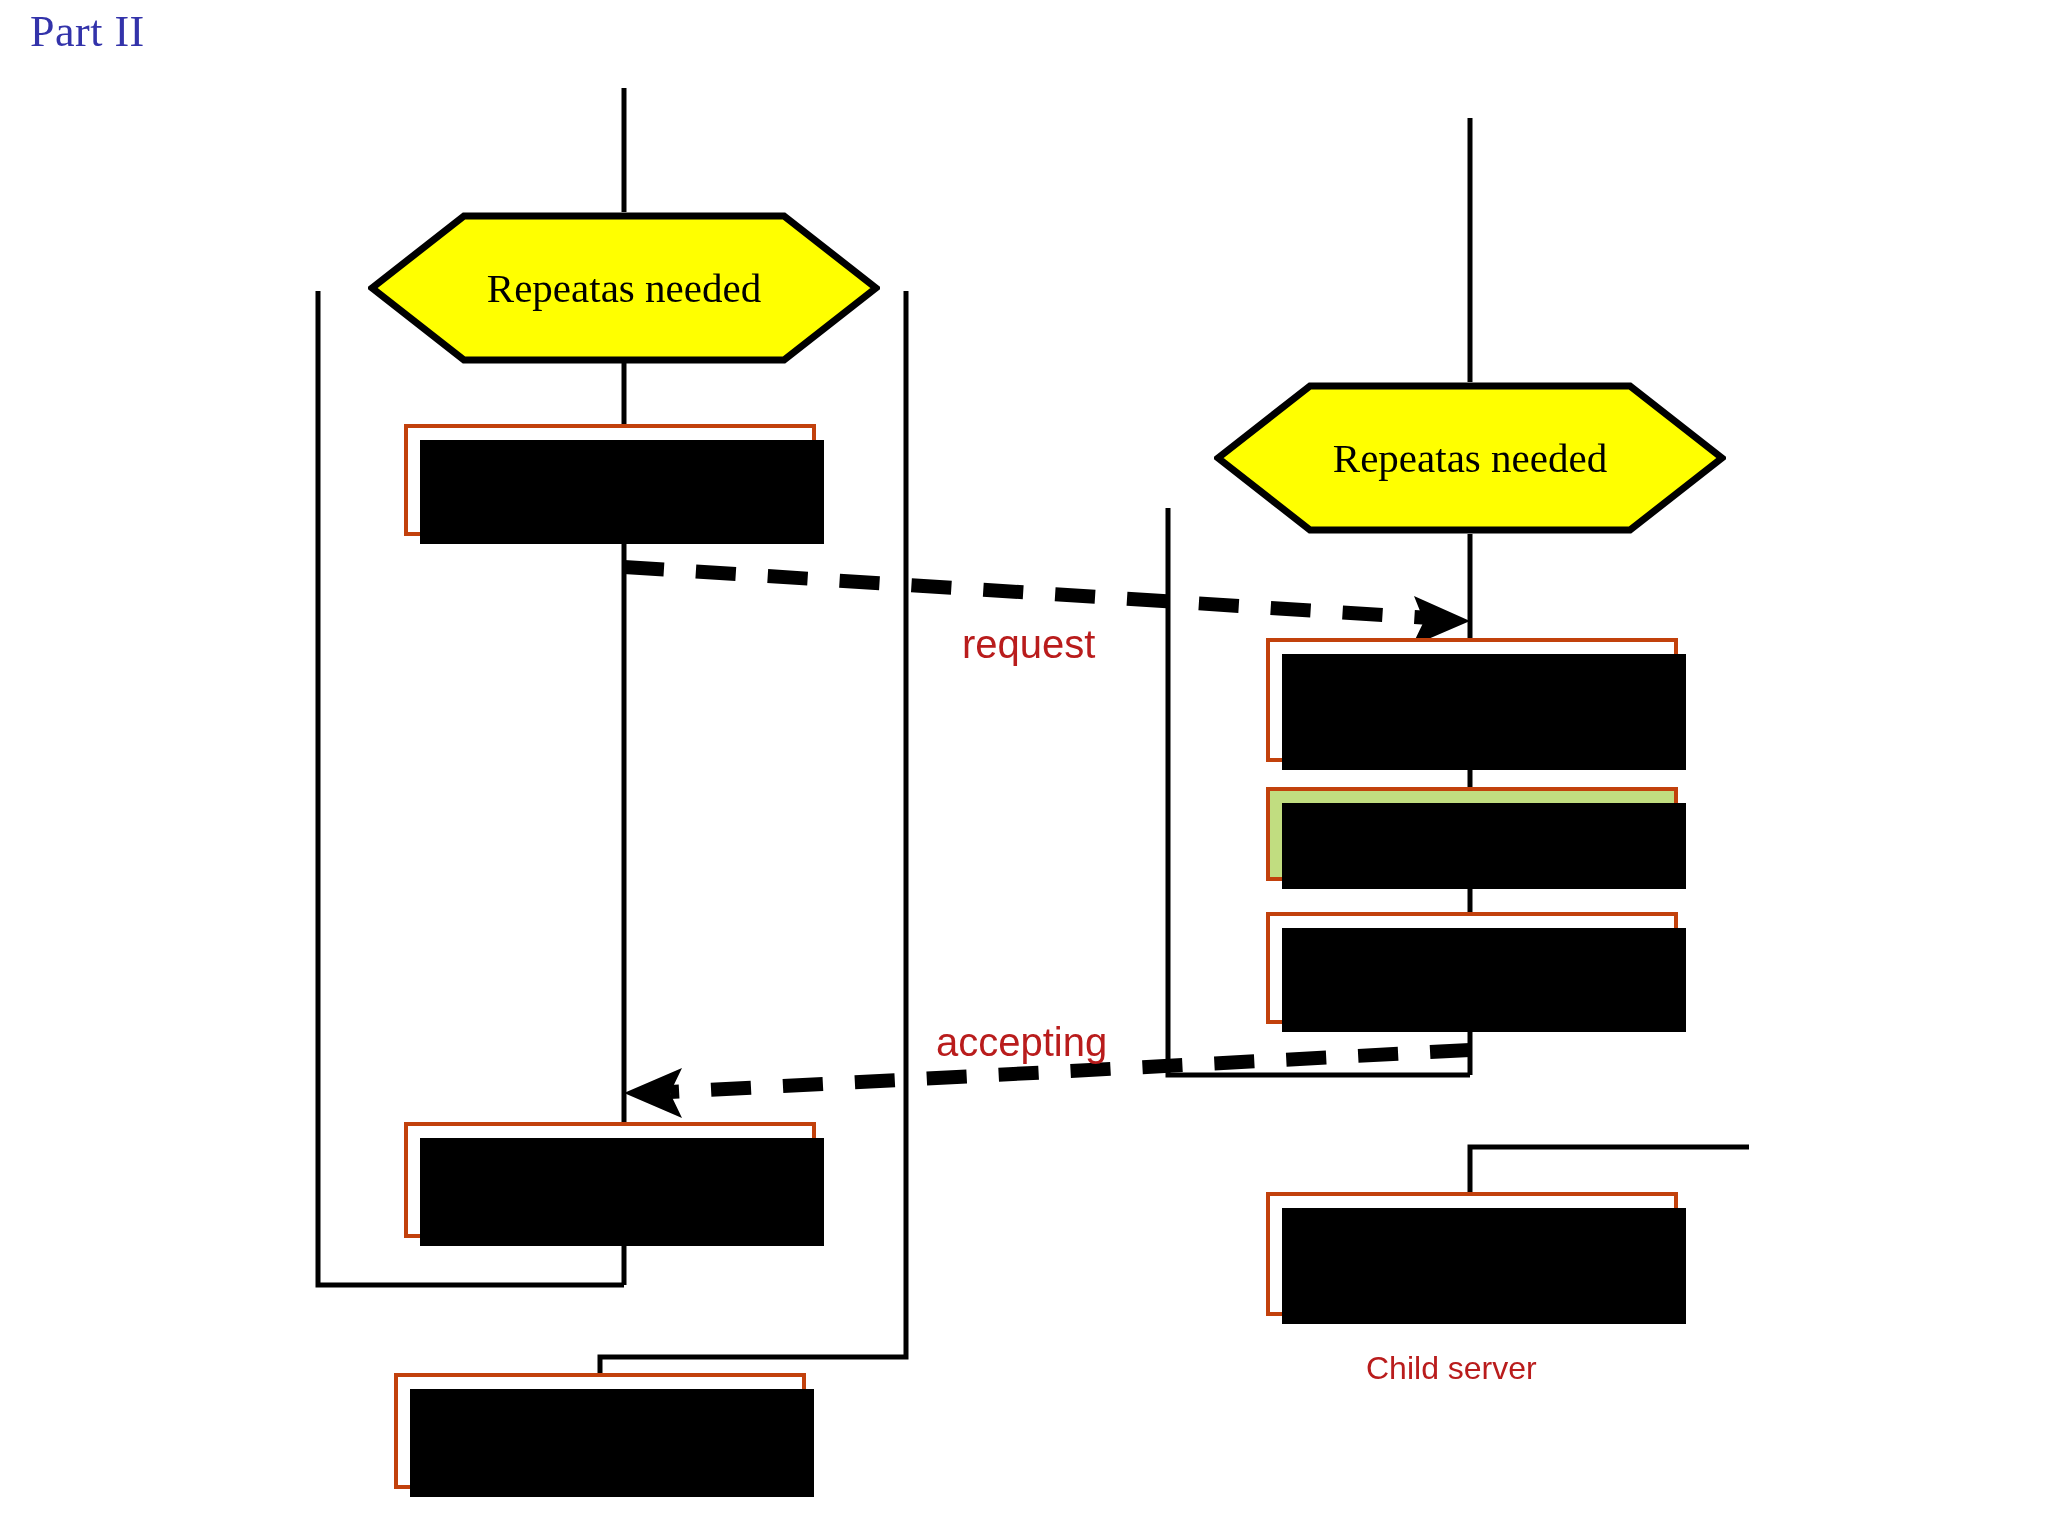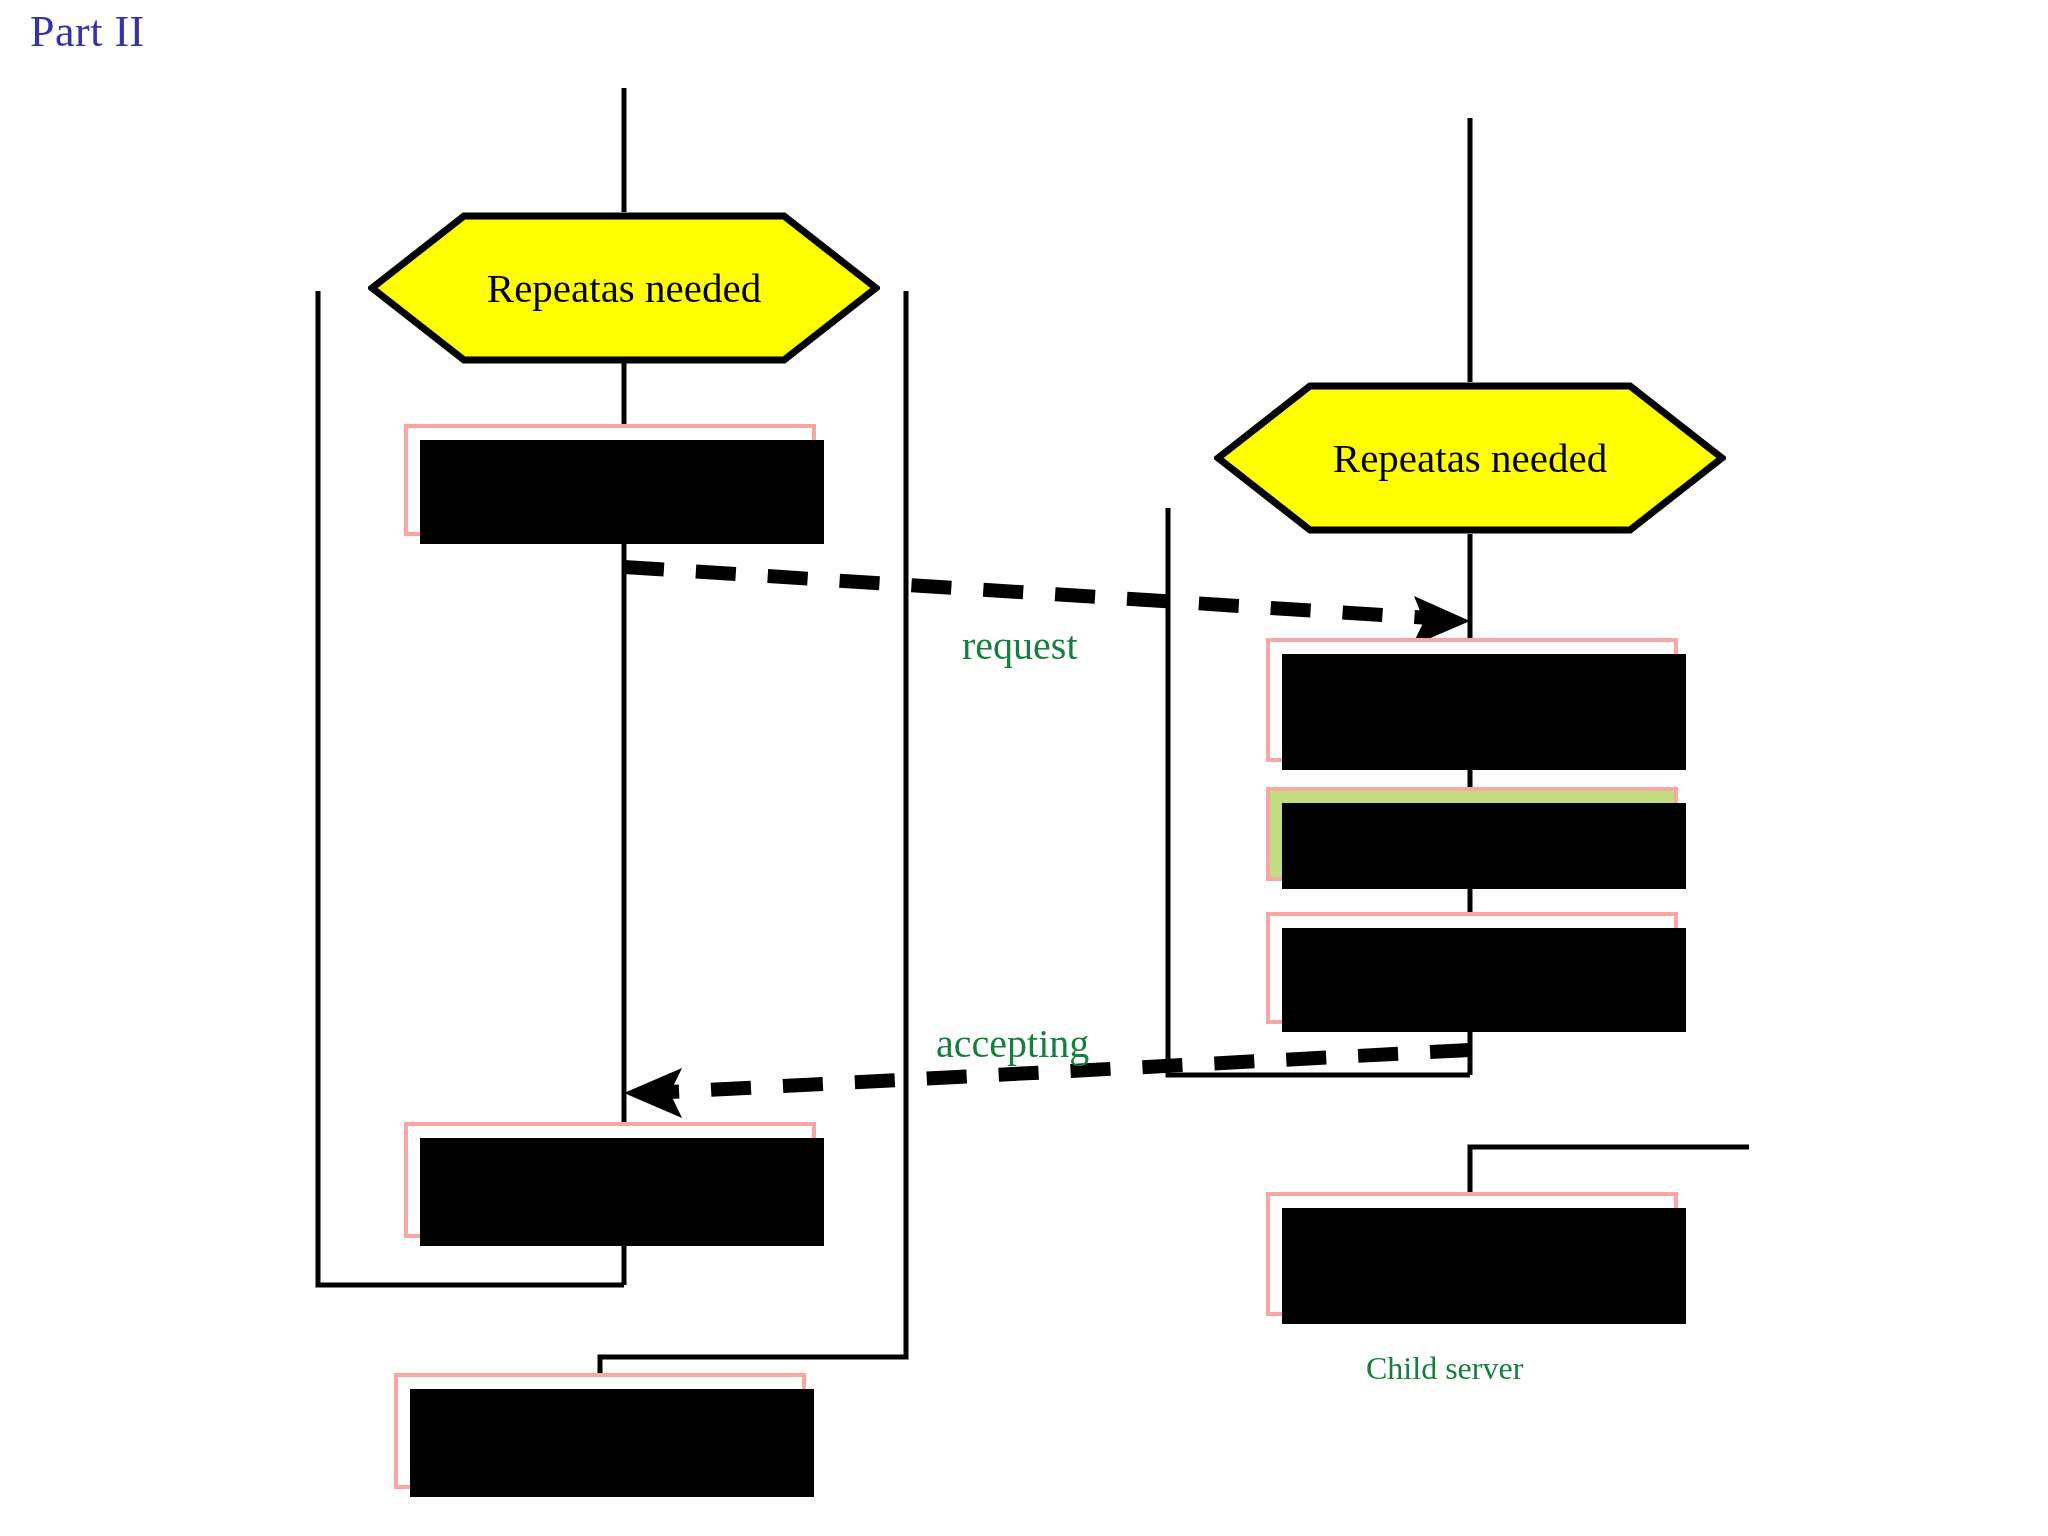--- a/index.html
+++ b/index.html
@@ -36,21 +36,21 @@
     width: 2048px;
     height: 1536px;
     pointer-events: none;
   }
 
   
   .pbox {
     position: absolute;
     box-sizing: border-box;
     background: #ffffff;
-    border: 4px solid #fca5a5;
+    border: 4px solid #c2410c;
     display: flex;
     align-items: center;
     justify-content: center;
     text-align: center;
     line-height: 1.12;
     color: #000000;
     font-size: 41px;
     font-family: "Liberation Serif", "DejaVu Serif", serif;
     z-index: 6;
   }
@@ -86,23 +86,23 @@
     line-height: 1.14;
     color: #000000;
     font-family: "Liberation Serif", "DejaVu Serif", serif;
     pointer-events: none;
   }
 
   
   .flabel {
     position: absolute;
     font-size: 40px;
-    color: #15803d;
+    color: #b91c1c;
     white-space: nowrap;
-    font-family: Liberation Serif, serif;
+    font-family: Liberation Sans, sans-serif;
     z-index: 8;
   }
 </style>
 </head>
 <body>
 
 <div id="page">
 
   <div id="part-title">Part II</div>
 

